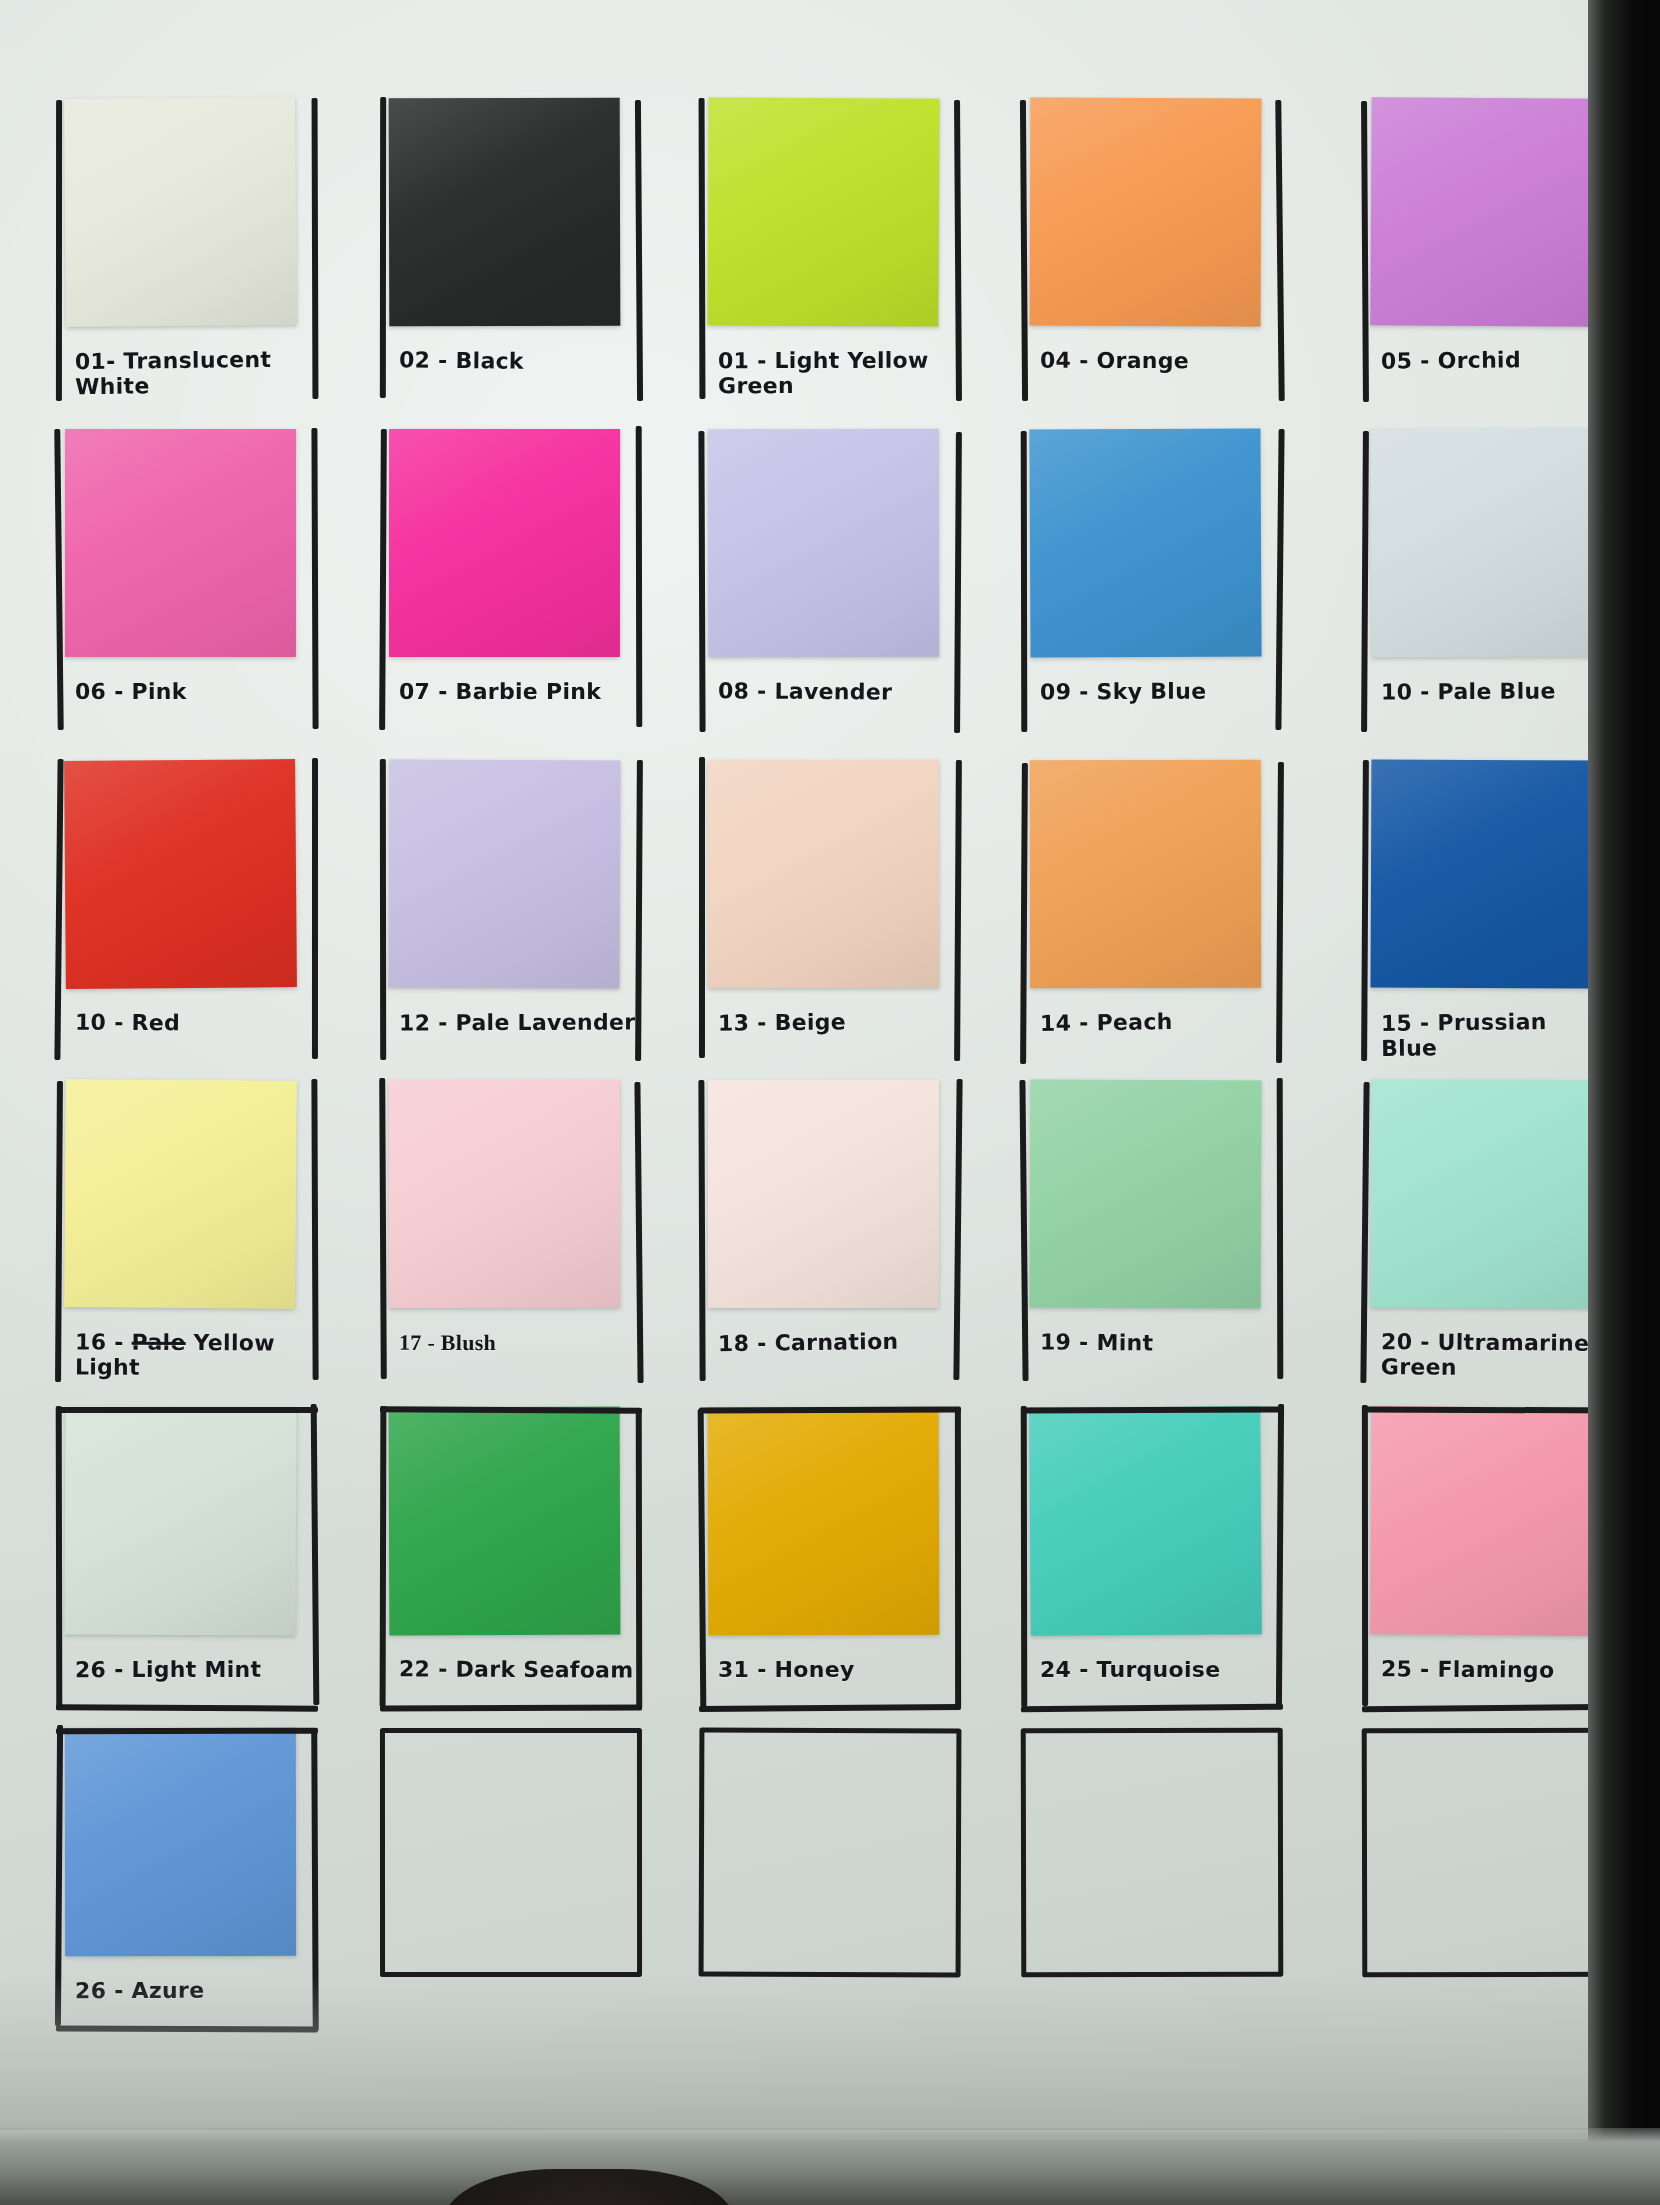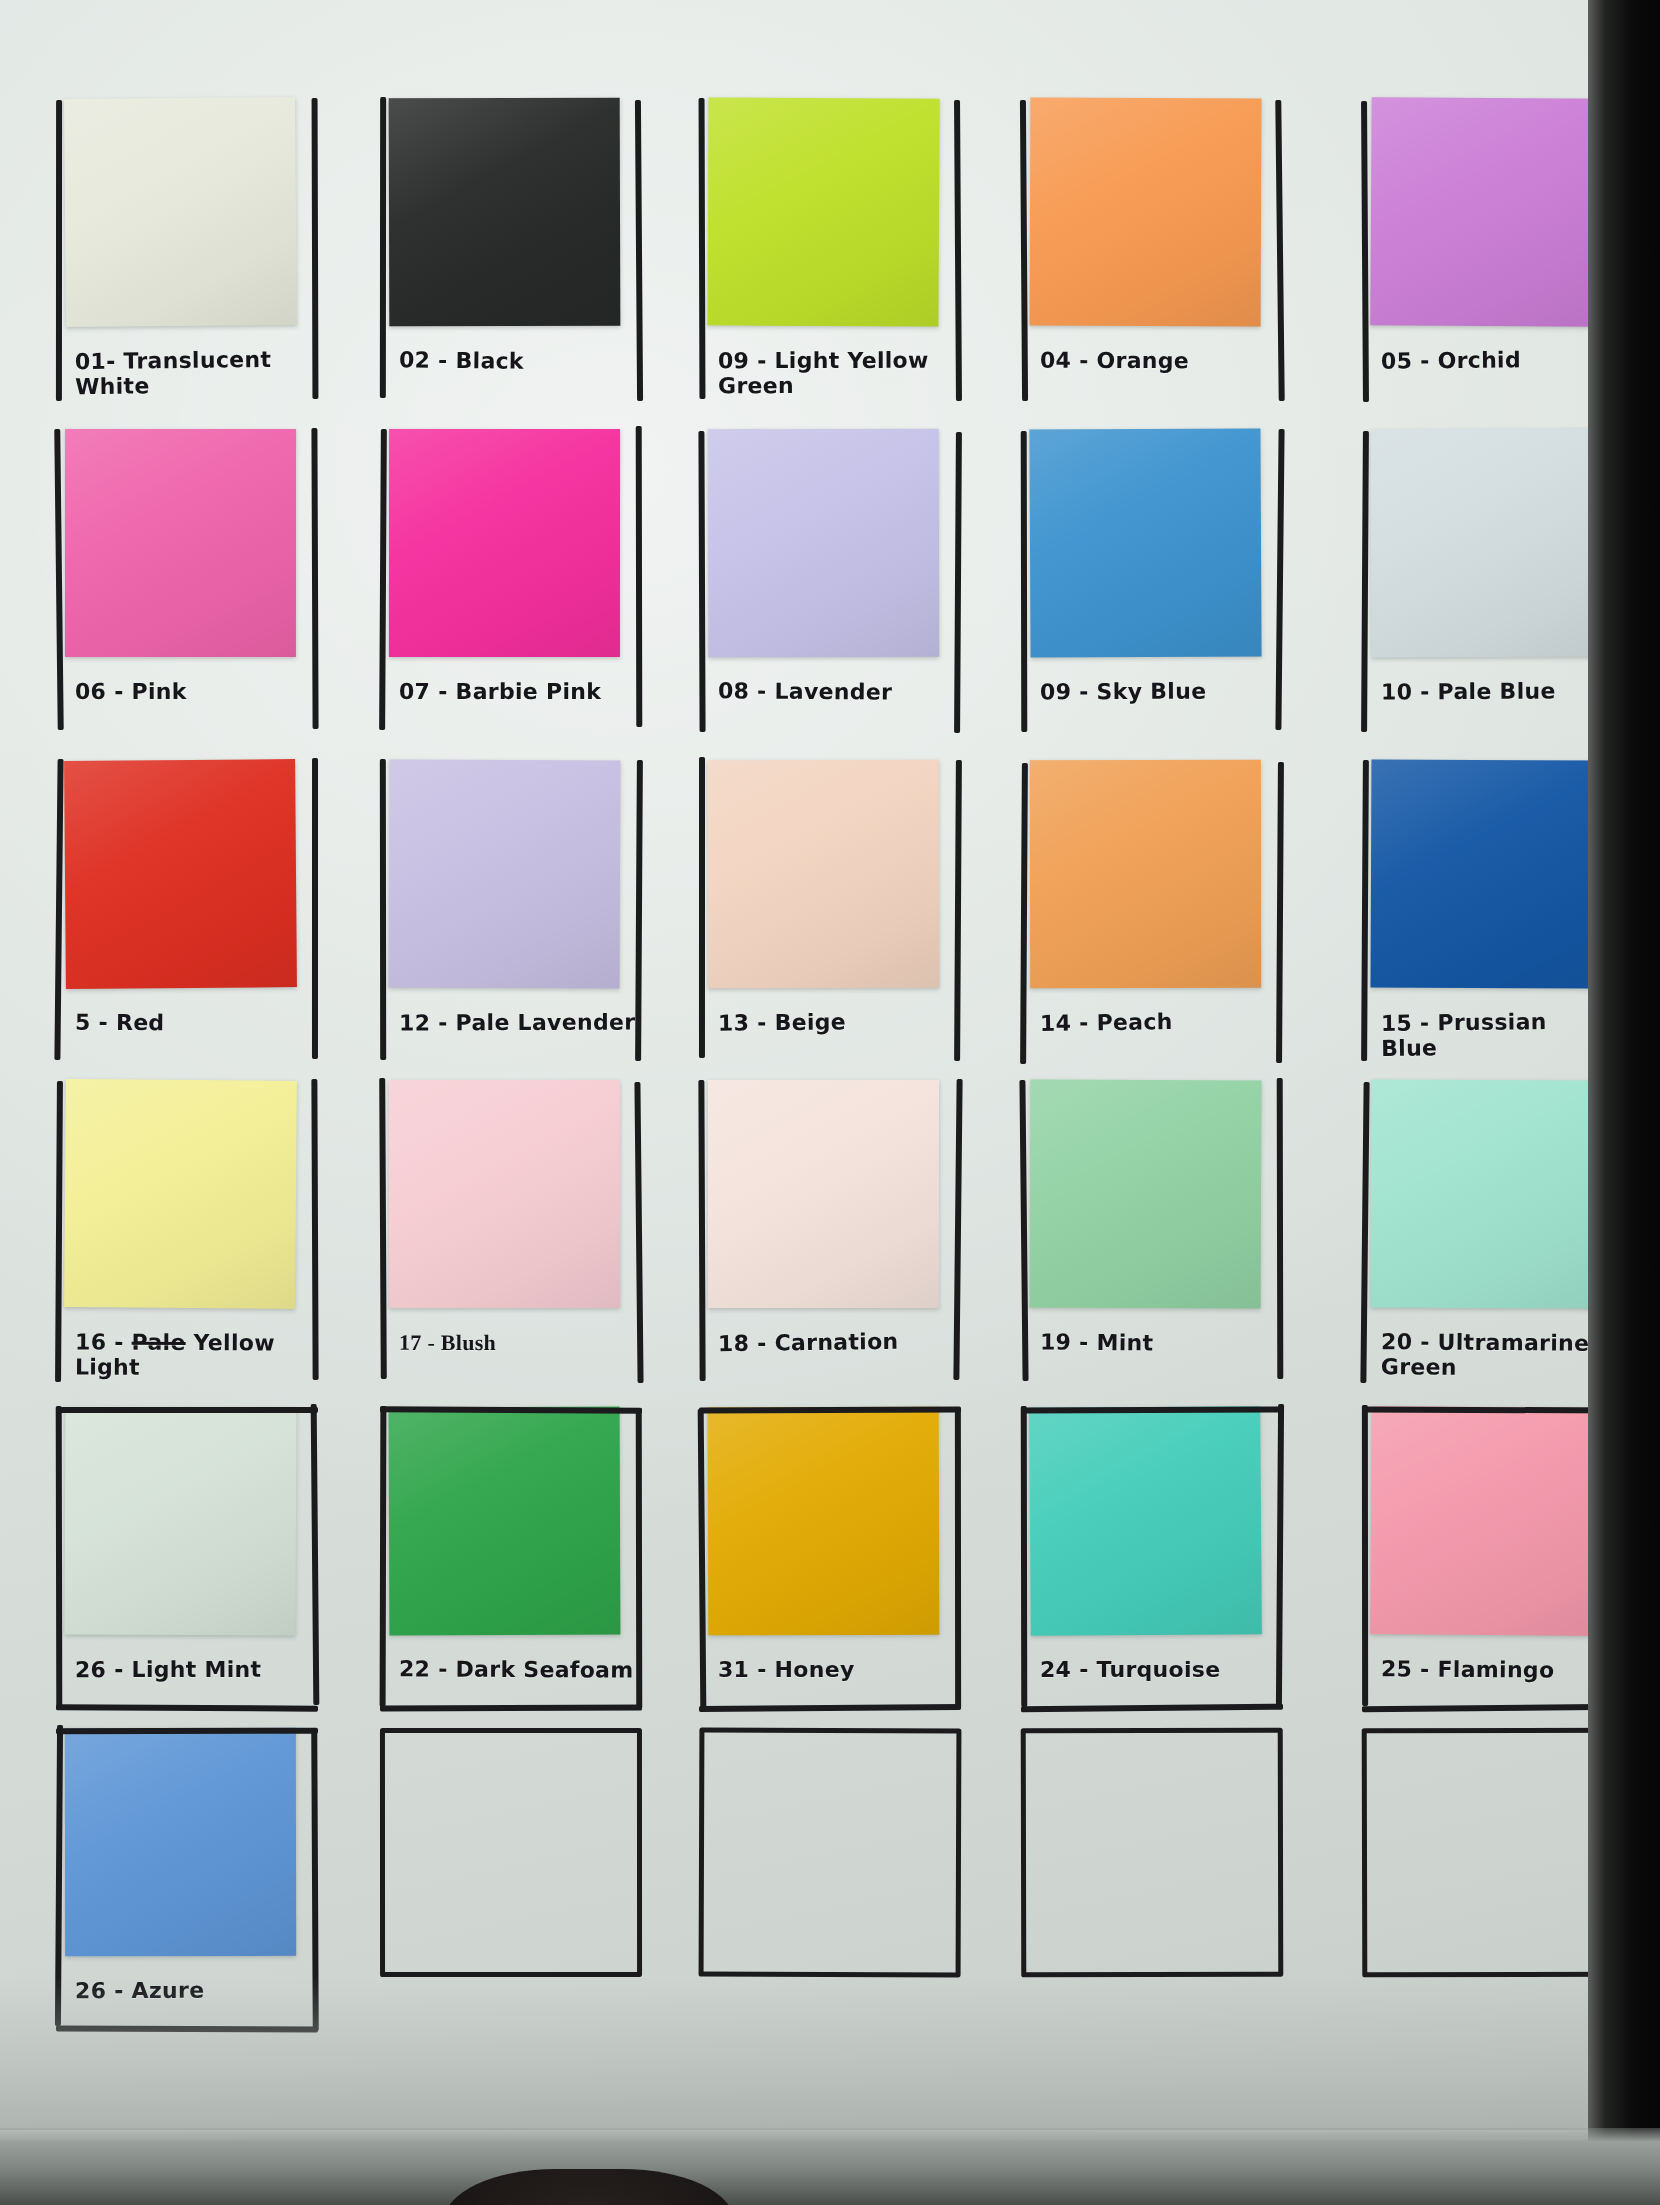--- a/index.html
+++ b/index.html
@@ -132,21 +132,21 @@
         <div class="stroke v" style="left: 0px; top: -1.1px; height: 301px; transform: rotate(0.06deg);"></div>
         <div class="stroke v" style="left: 256px; top: 1.7px; height: 301px; transform: rotate(-0.41deg);"></div>
         <div class="label" style="top: 250px; transform: rotate(0.71deg);">02 - Black</div>
       </div>
       <div class="cell" style="left: 699px; top: 98px; width: 262px; height: 321px;">
         <div class="swatch" style="background: rgb(191, 224, 42); width: 231px; height: 228px; transform: rotate(0.31deg);">
           <div class="sheen"></div>
         </div>
         <div class="stroke v" style="left: 0px; top: -0.5px; height: 301px; transform: rotate(-0.17deg);"></div>
         <div class="stroke v" style="left: 256px; top: 1.6px; height: 301px; transform: rotate(-0.37deg);"></div>
-        <div class="label" style="top: 250px; transform: rotate(-0.13deg);">09 - Light Yellow
+        <div class="label" style="top: 250px; transform: rotate(-0.13deg);">01 - Light Yellow
        Green</div>
       </div>
       <div class="cell" style="left: 1021px; top: 98px; width: 262px; height: 321px;">
         <div class="swatch" style="background: rgb(247, 154, 82); width: 231px; height: 228px; transform: rotate(0.23deg);">
           <div class="sheen"></div>
         </div>
         <div class="stroke v" style="left: 0px; top: 1.7px; height: 301px; transform: rotate(-0.41deg);"></div>
         <div class="stroke v" style="left: 256px; top: 1.8px; height: 301px; transform: rotate(-0.66deg);"></div>
         <div class="label" style="top: 250px; transform: rotate(0.17deg); text-align: center;">04 - Orange</div>
       </div>
@@ -197,21 +197,21 @@
         <div class="stroke v" style="left: 0px; top: 1.8px; height: 301px; transform: rotate(0.35deg);"></div>
         <div class="stroke v" style="left: 256px; top: 0.7px; height: 301px; transform: rotate(-0.07deg);"></div>
         <div class="label" style="top: 250px; transform: rotate(-0.33deg);">10 - Pale Blue</div>
       </div>
       <div class="cell" style="left: 56px; top: 760px; width: 262px; height: 321px;">
         <div class="swatch" style="background: rgb(222, 47, 34); width: 231px; height: 228px; transform: rotate(-0.47deg);">
           <div class="sheen"></div>
         </div>
         <div class="stroke v" style="left: 0px; top: -1.5px; height: 301px; transform: rotate(0.61deg);"></div>
         <div class="stroke v" style="left: 256px; top: -2.5px; height: 301px; transform: rotate(0.01deg);"></div>
-        <div class="label" style="top: 250px; transform: rotate(0.37deg);">5 - Red</div>
+        <div class="label" style="top: 250px; transform: rotate(0.37deg);">10 - Red</div>
       </div>
       <div class="cell" style="left: 380px; top: 760px; width: 262px; height: 321px;">
         <div class="swatch" style="background: rgb(199, 191, 226); width: 231px; height: 228px; transform: rotate(0.24deg);">
           <div class="sheen"></div>
         </div>
         <div class="stroke v" style="left: 0px; top: -1.2px; height: 301px; transform: rotate(-0.07deg);"></div>
         <div class="stroke v" style="left: 256px; top: -0.5px; height: 301px; transform: rotate(0.34deg);"></div>
         <div class="label" style="top: 250px; transform: rotate(-0.23deg);">12 - Pale Lavender</div>
       </div>
       <div class="cell" style="left: 699px; top: 760px; width: 262px; height: 321px;">

